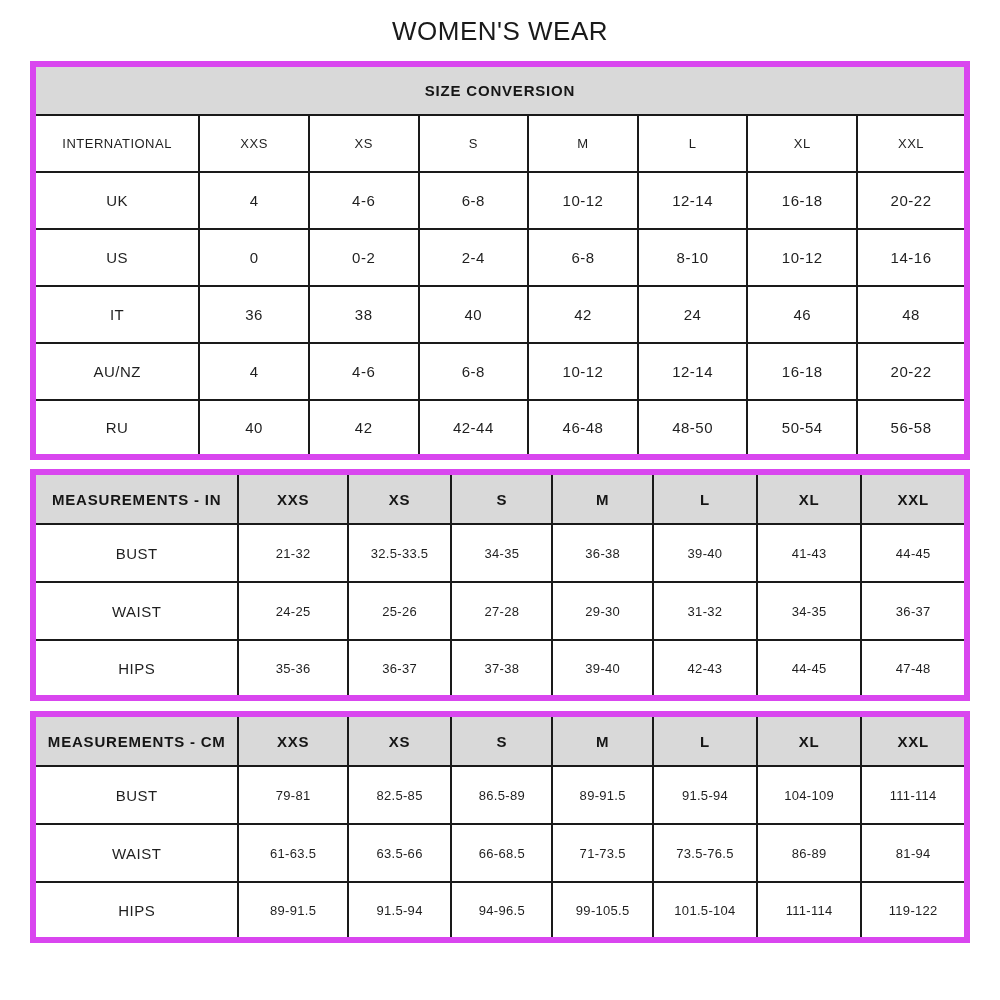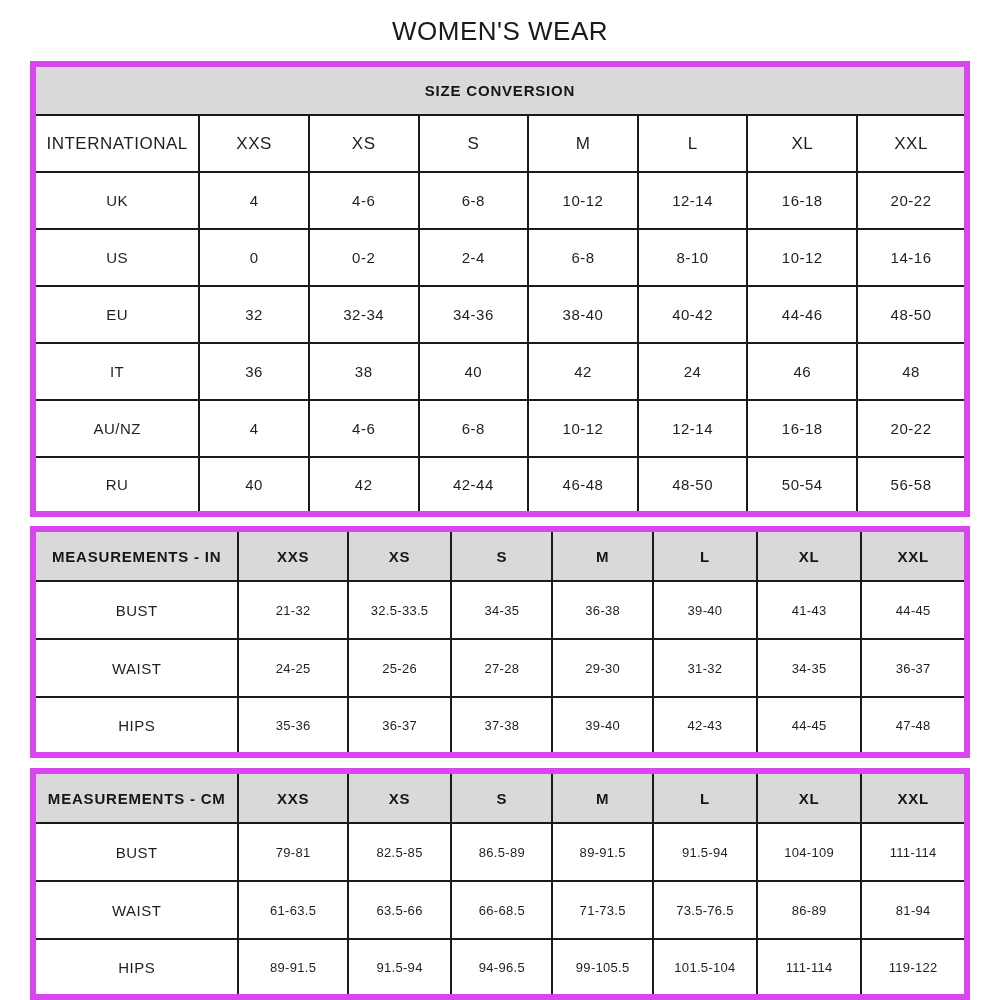--- a/index.html
+++ b/index.html
@@ -36,21 +36,21 @@
   .hdr {
     background: #d9d9d9;
     font-weight: bold;
     letter-spacing: 0.8px;
     font-size: 15px;
     color: #161616;
   }
   
   .t1 { margin-bottom: 9px; }
   .t1 .banner-row td { height: 51px; font-size: 15px; }
-  .t1 .cols-row td   { height: 57px; font-size: 17px; letter-spacing: 0.5px; }
+  .t1 .cols-row td   { height: 57px; font-size: 13px; letter-spacing: 0.5px; }
   .t1 .data-row td   { height: 57px; font-size: 15px; letter-spacing: 0.5px; }
   
   .t2 { margin-bottom: 10px; padding-left: 41px; }
   .t2 .hdr-row td  { height: 52px; }
   .t2 .data-row td { height: 58px; }
   .t2 td.lbl { font-size: 15px; letter-spacing: 0.5px; }
   .t2 td.val { font-size: 13px; letter-spacing: 0.3px; }
 </style>
 </head>
 <body>
@@ -99,30 +99,20 @@
           <td class="lbl">US</td>
           <td class="val">0</td>
           <td class="val">0-2</td>
           <td class="val">2-4</td>
           <td class="val">6-8</td>
           <td class="val">8-10</td>
           <td class="val">10-12</td>
           <td class="val">14-16</td>
         </tr>
         <tr class="data-row">
-          <td class="lbl">EU</td>
-          <td class="val">32</td>
-          <td class="val">32-34</td>
-          <td class="val">34-36</td>
-          <td class="val">38-40</td>
-          <td class="val">40-42</td>
-          <td class="val">44-46</td>
-          <td class="val">48-50</td>
-        </tr>
-        <tr class="data-row">
           <td class="lbl">IT</td>
           <td class="val">36</td>
           <td class="val">38</td>
           <td class="val">40</td>
           <td class="val">42</td>
           <td class="val">24</td>
           <td class="val">46</td>
           <td class="val">48</td>
         </tr>
         <tr class="data-row">

